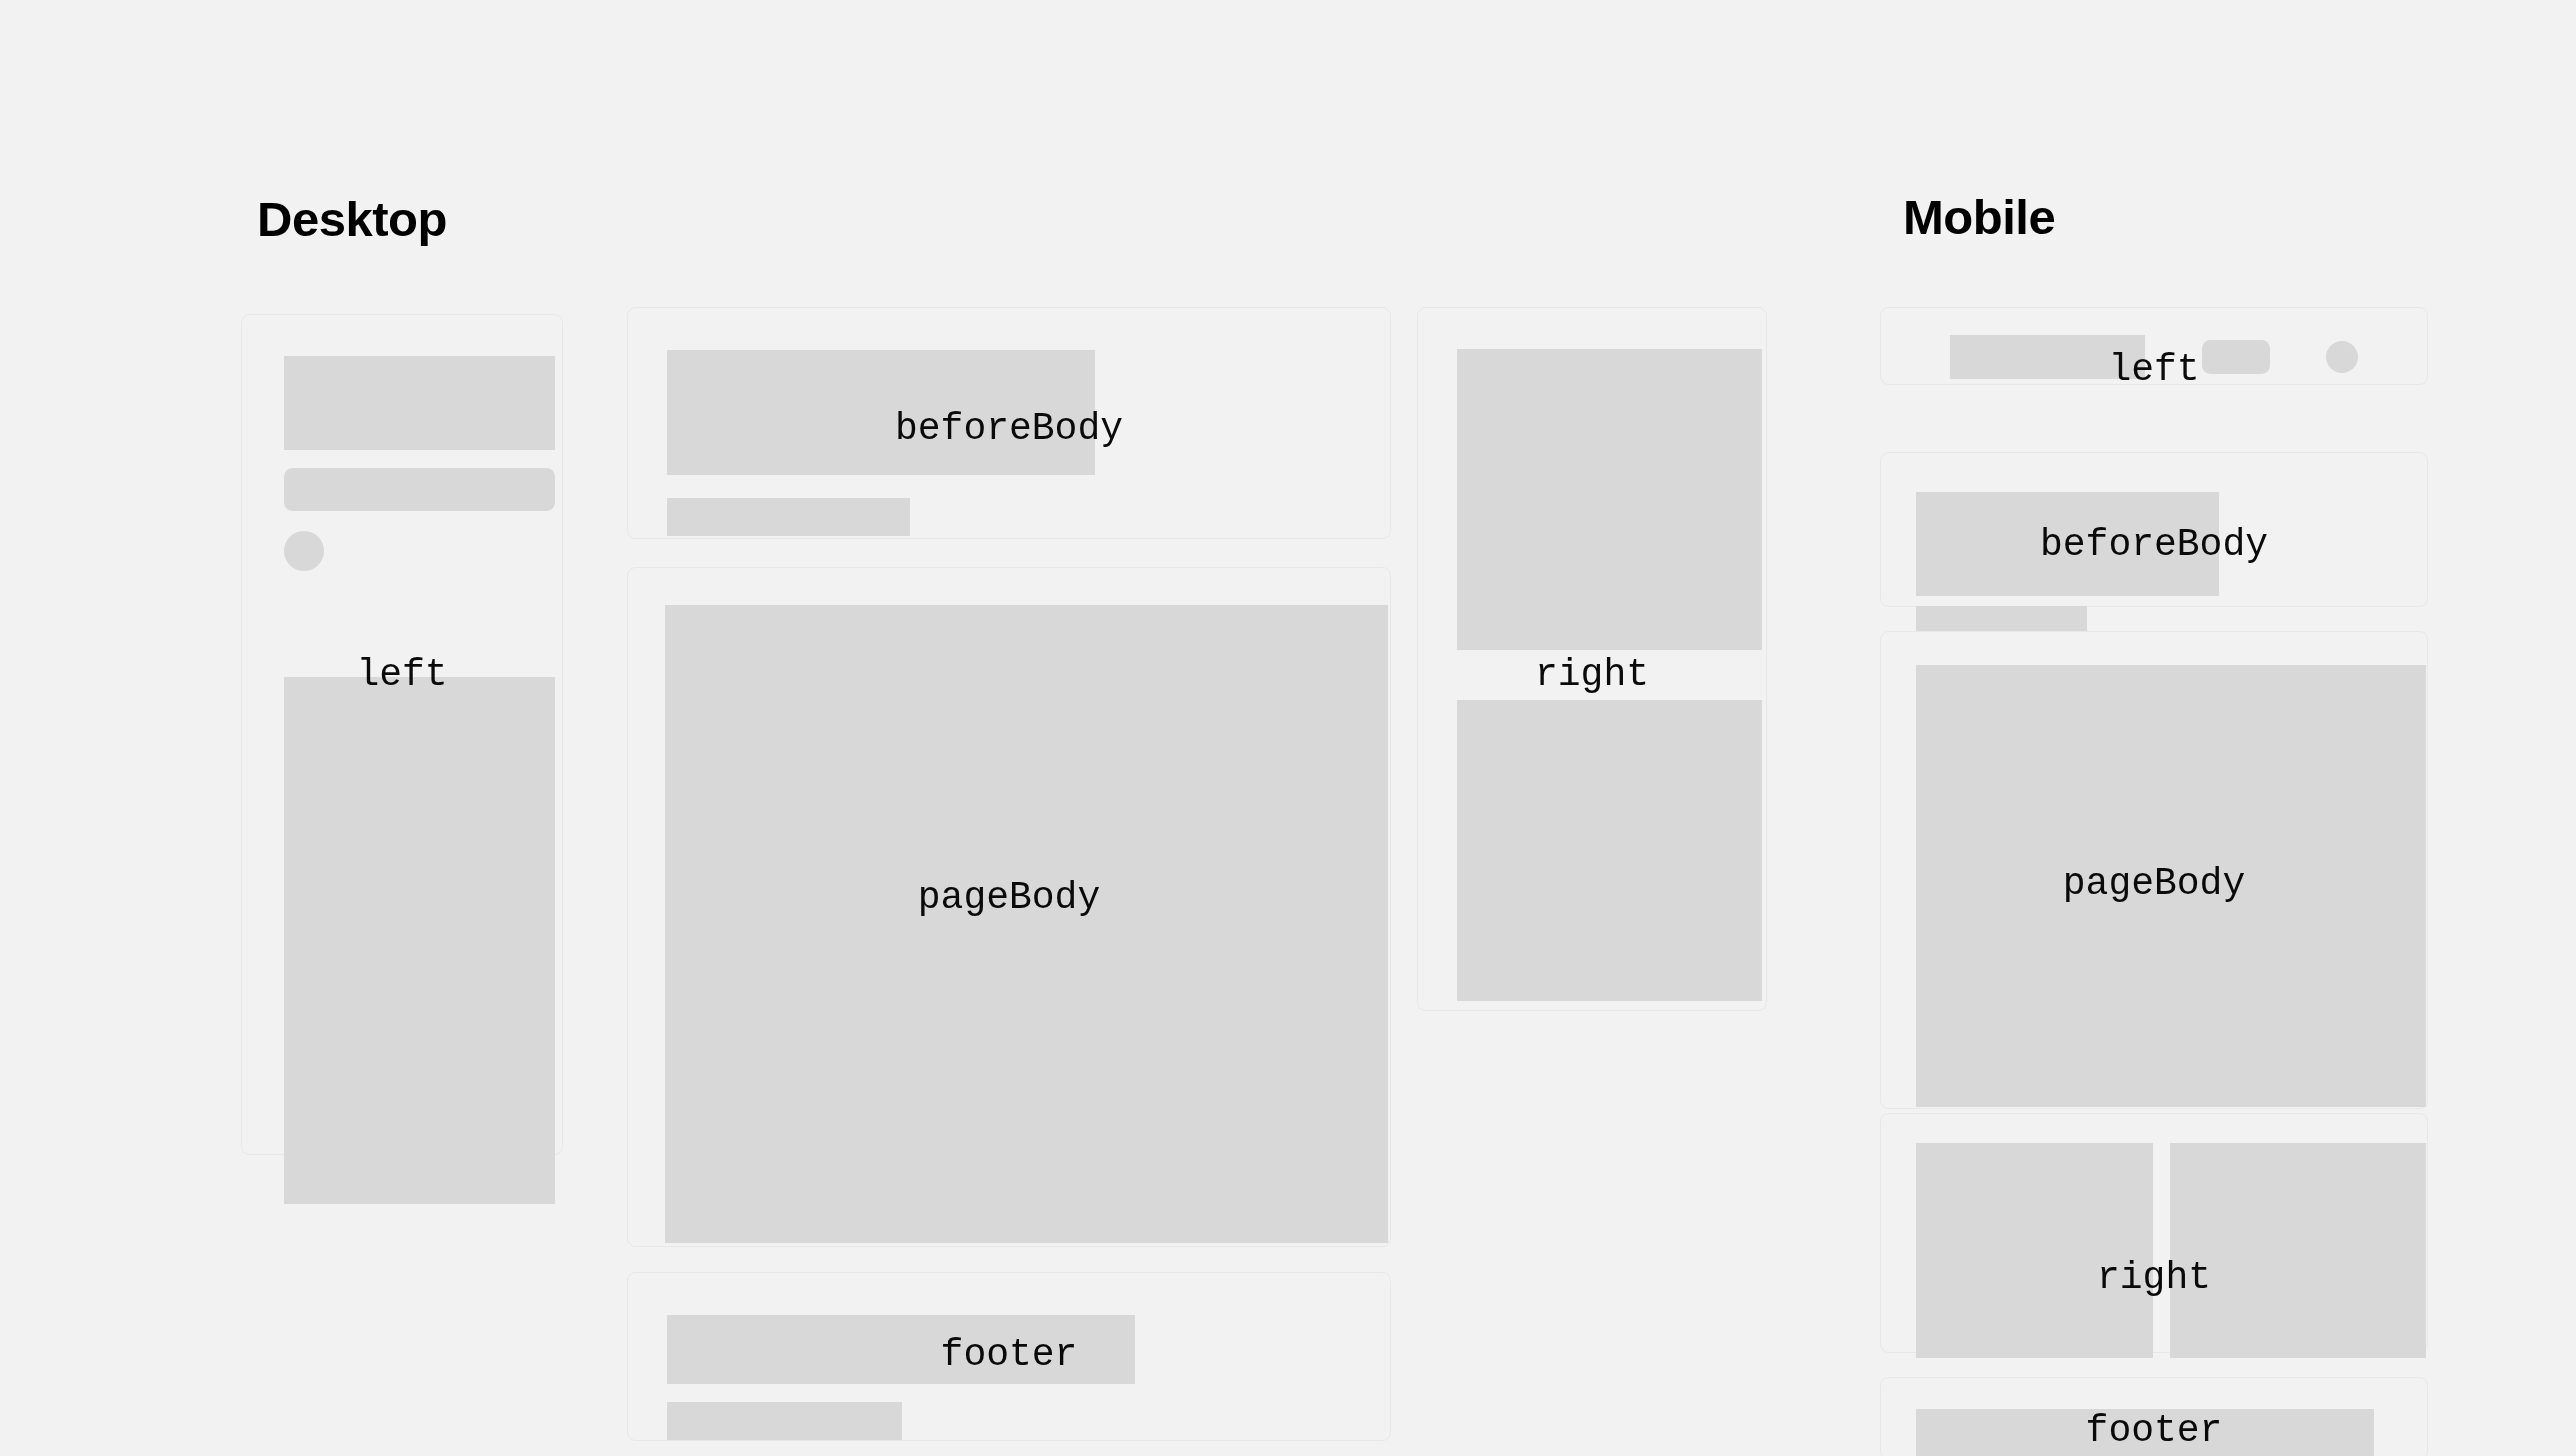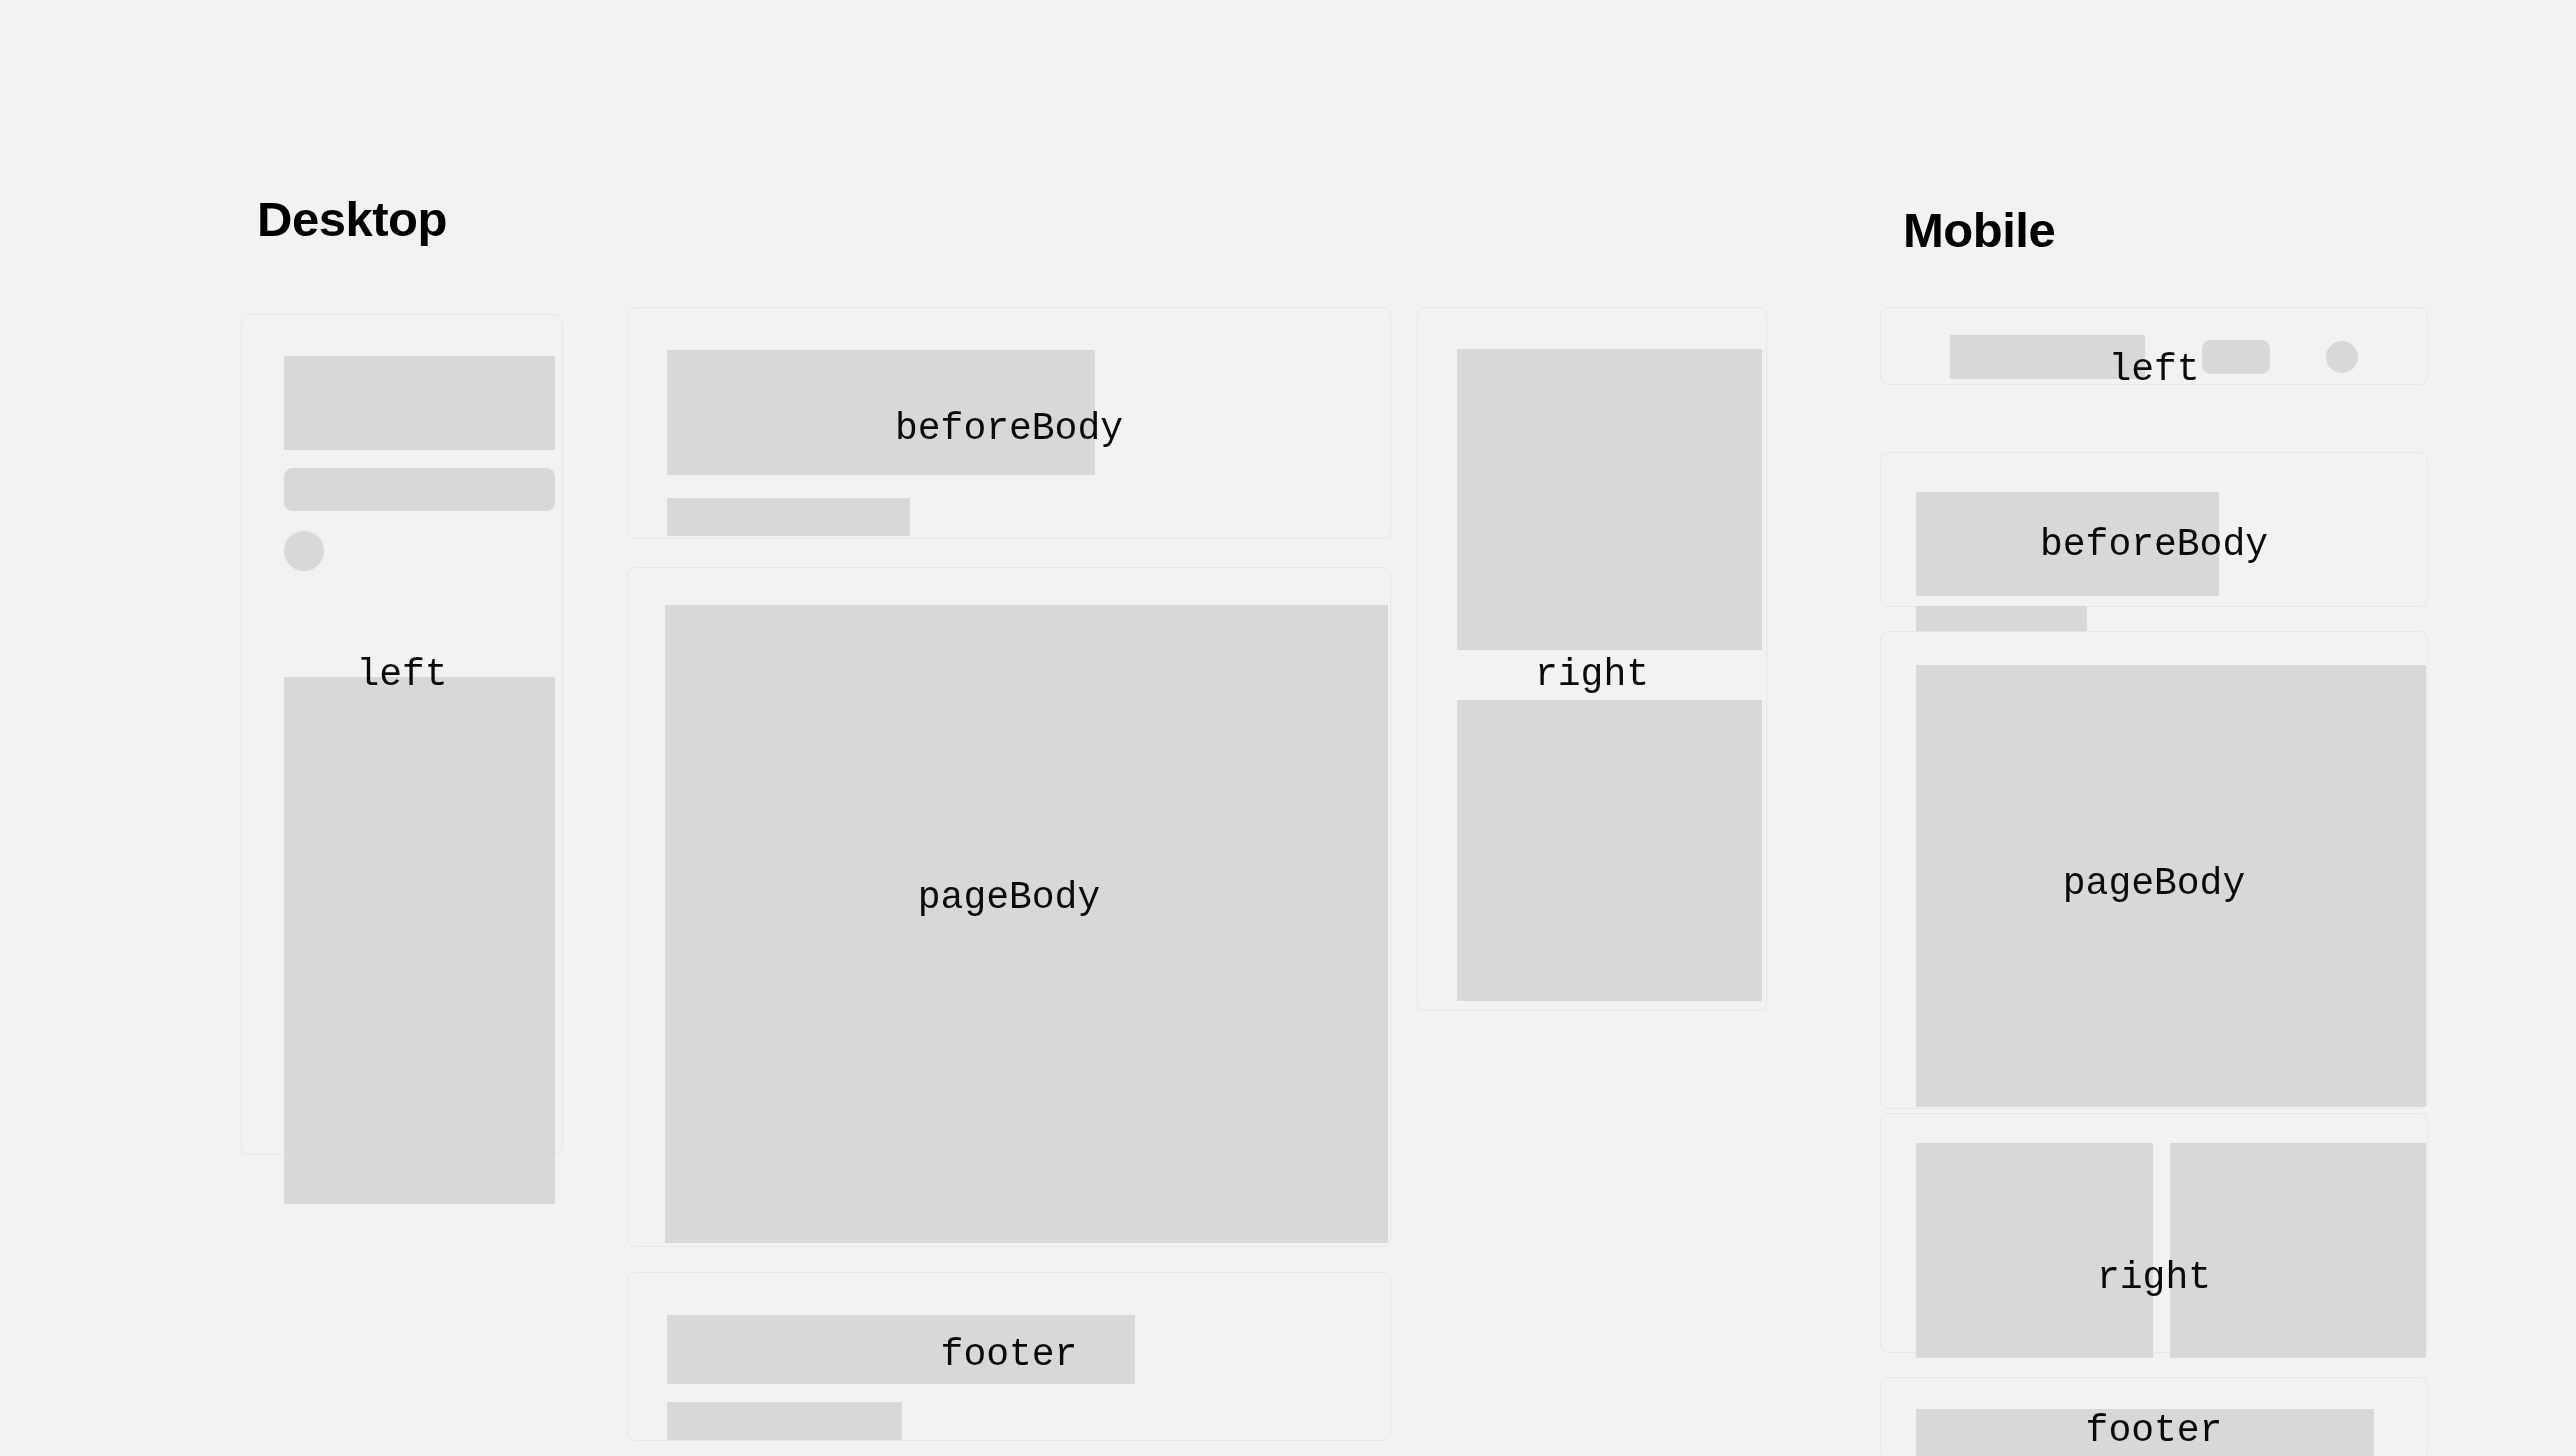--- a/index.html
+++ b/index.html
@@ -23,21 +23,21 @@
     position: absolute;
     font-family: "Liberation Sans", sans-serif;
     font-weight: bold;
     font-size: 49px;
     line-height: 1;
     color: #000000;
     letter-spacing: -0.5px;
     white-space: nowrap;
   }
   #desktop-title { left: 145px; top: 83px; }
-  #mobile-title  { left: 1791px; top: 94px; }
+  #mobile-title  { left: 1791px; top: 81px; }
 
   
   .panel {
     position: absolute;
     background: #f2f2f2;
     border: 1.9px solid #e7e7e7;
     border-radius: 8.5px;
   }
 
   

